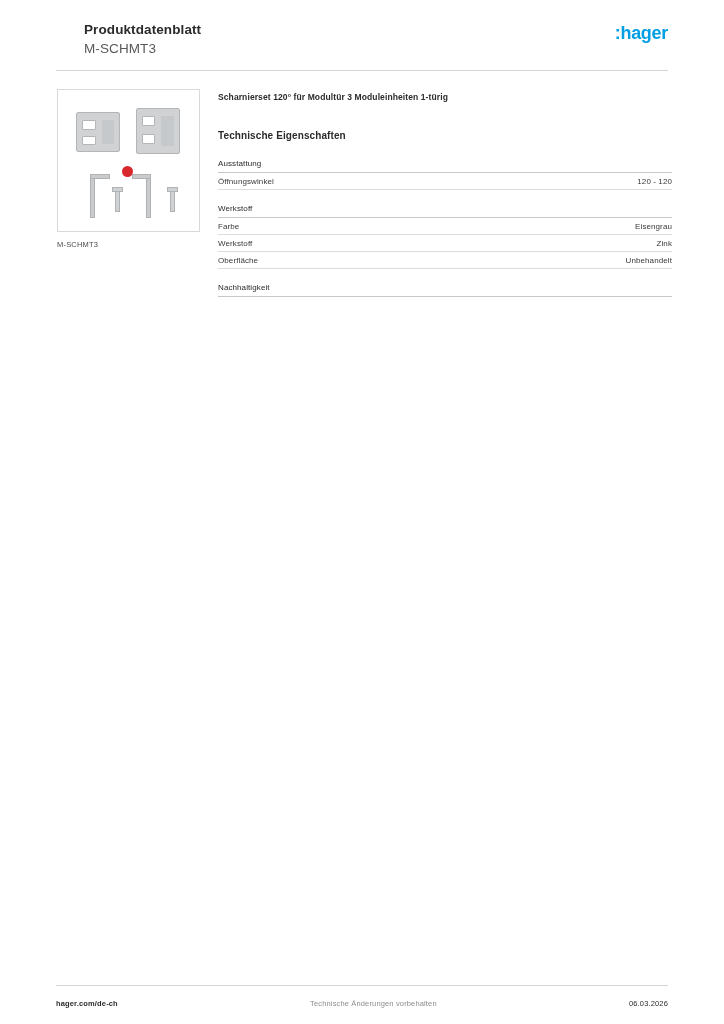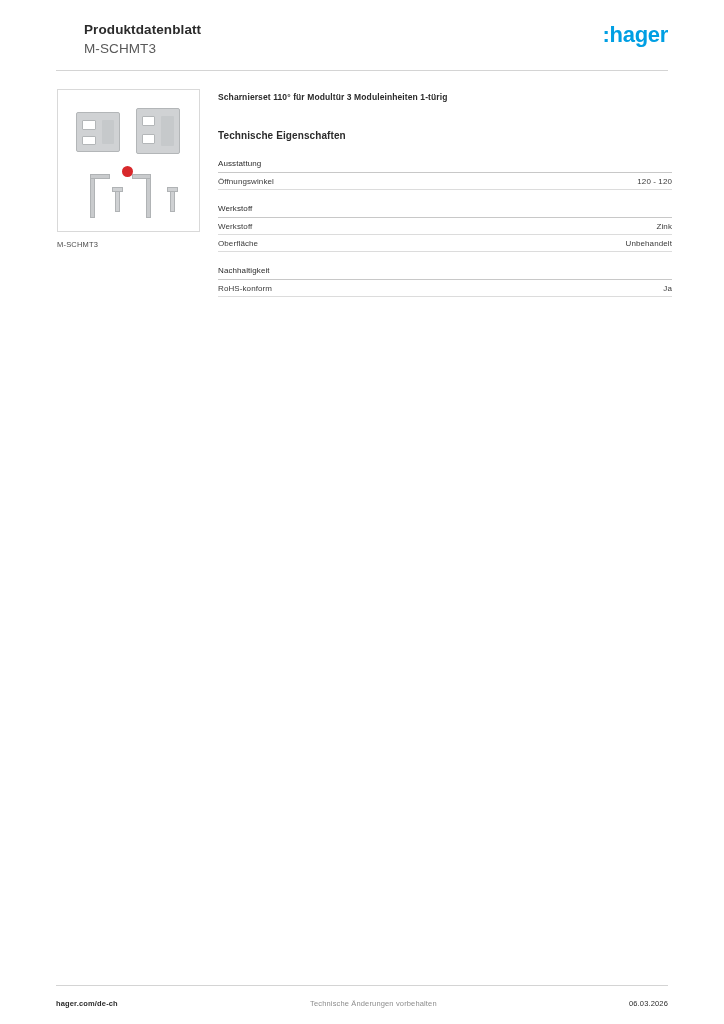--- a/index.html
+++ b/index.html
@@ -49,21 +49,21 @@
     line-height: 1.25;
   }
   .doc-subtitle {
     font-size: 13.5px;
     font-weight: normal;
     color: #595959;
     letter-spacing: 0.1px;
     line-height: 1.25;
   }
   .logo {
-    font-size: 22px;
+    font-size: 18px;
     font-weight: bold;
     color: #009fe3;
     letter-spacing: -0.3px;
     line-height: 1;
     margin-top: 2px;
   }
   .logo .colon {
     color: #009fe3;
   }
 
@@ -262,49 +262,49 @@
       <div class="allen h2"></div>
       <div class="screw s1"></div>
       <div class="screw s1head"></div>
       <div class="screw s2"></div>
       <div class="screw s2head"></div>
     </div>
     <div class="product-caption">M-SCHMT3</div>
   </div>
 
   <div class="specs">
-    <div class="product-name">Scharnierset 110° für Modultür 3 Moduleinheiten 1-türig</div>
+    <div class="product-name">Scharnierset 120° für Modultür 3 Moduleinheiten 1-türig</div>
     <div class="section-title">Technische Eigenschaften</div>
 
     <div class="group">
       <div class="group-title">Ausstattung</div>
       <div class="spec-row">
         <span class="spec-label">Öffnungswinkel</span>
         <span class="spec-value">120 - 120</span>
       </div>
     </div>
 
     <div class="group">
       <div class="group-title">Werkstoff</div>
+      <div class="spec-row">
+        <span class="spec-label">Farbe</span>
+        <span class="spec-value">Eisengrau</span>
+      </div>
       <div class="spec-row">
         <span class="spec-label">Werkstoff</span>
         <span class="spec-value">Zink</span>
       </div>
       <div class="spec-row">
         <span class="spec-label">Oberfläche</span>
         <span class="spec-value">Unbehandelt</span>
       </div>
     </div>
 
     <div class="group">
       <div class="group-title">Nachhaltigkeit</div>
-      <div class="spec-row">
-        <span class="spec-label">RoHS-konform</span>
-        <span class="spec-value">Ja</span>
-      </div>
     </div>
   </div>
 
   <div class="footer-rule"></div>
   <div class="footer">
     <a class="footer-left" href="#">hager.com/de-ch</a>
     <div class="footer-center">Technische Änderungen vorbehalten</div>
     <div class="footer-right">06.03.2026</div>
   </div>
 

